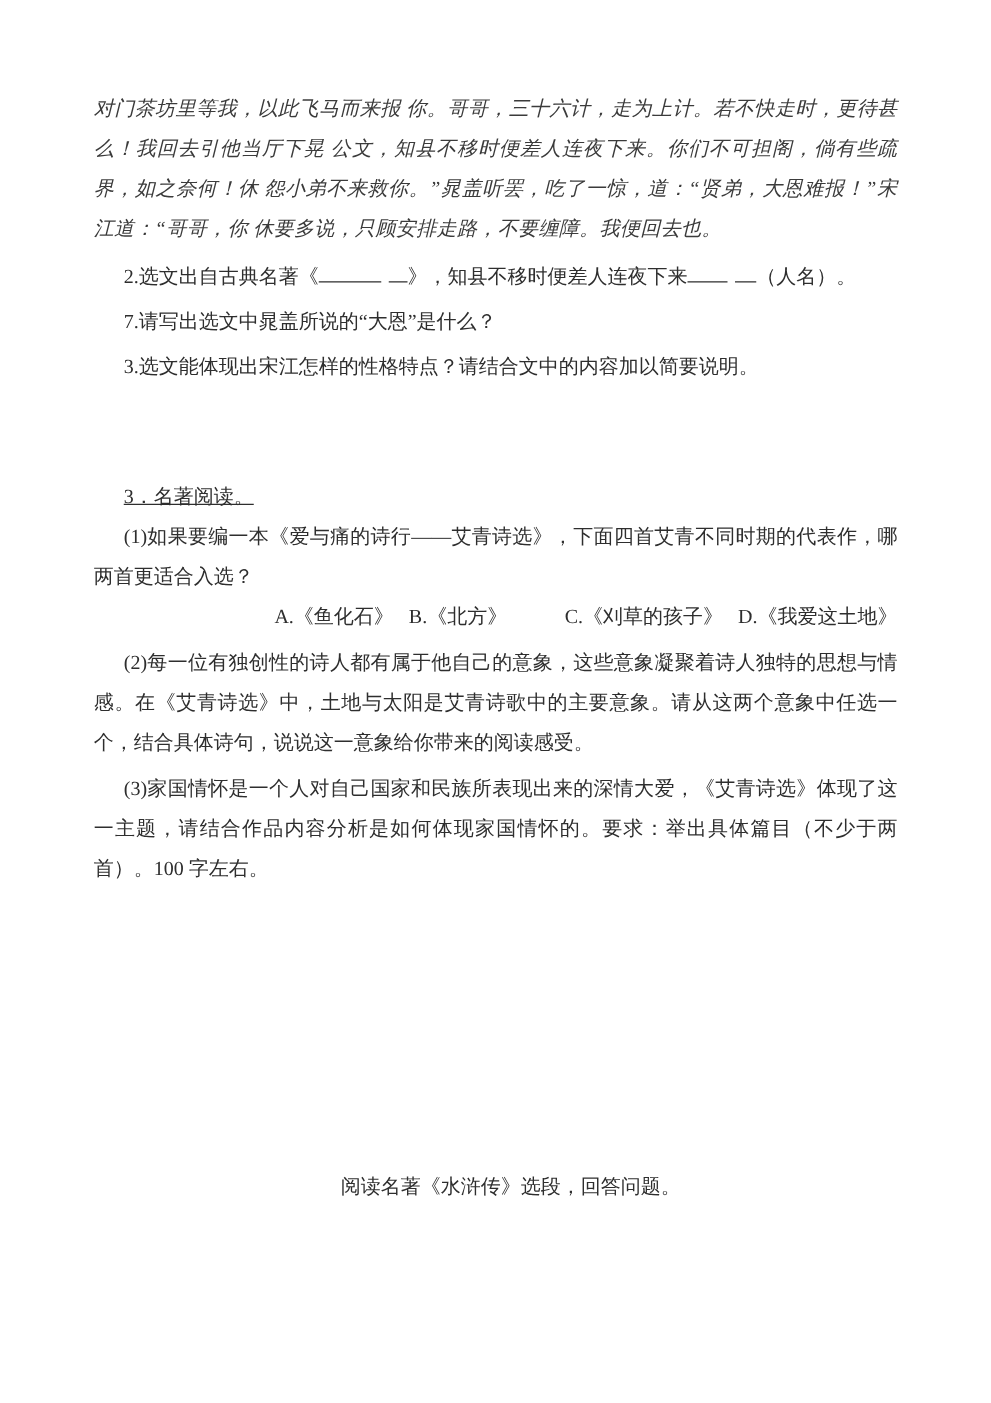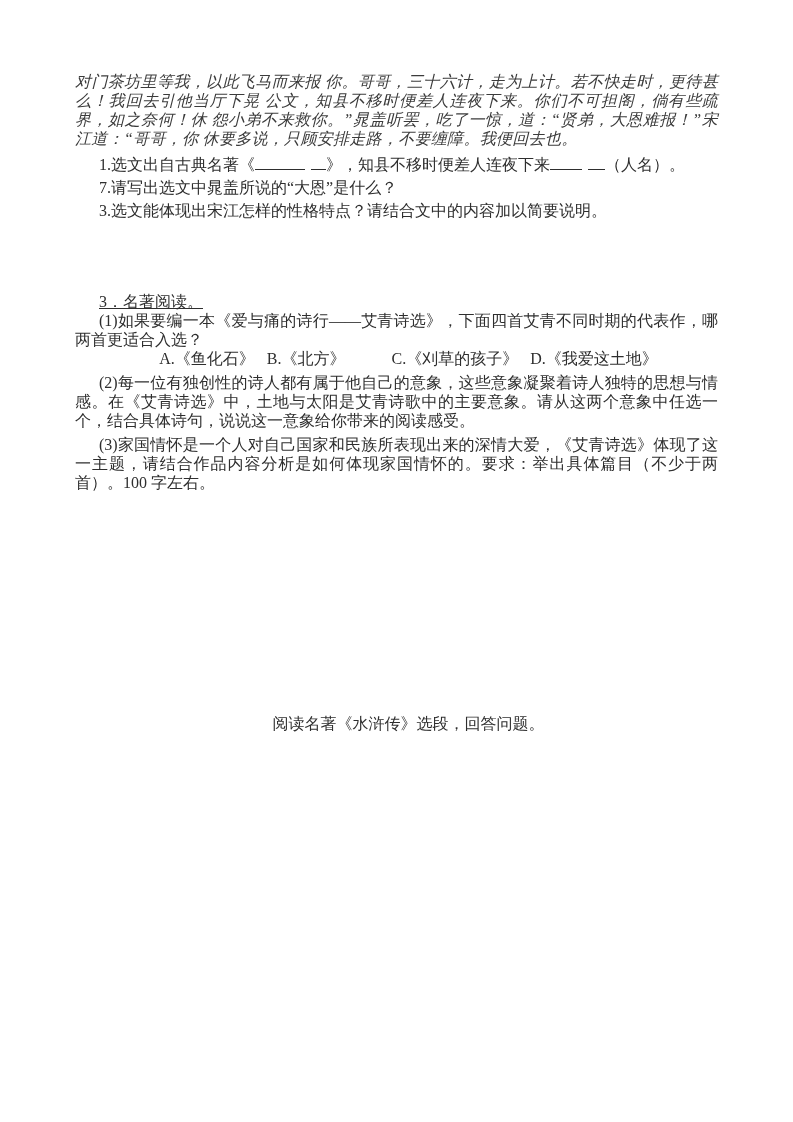--- a/index.html
+++ b/index.html
@@ -11,33 +11,33 @@
     position: relative;
     overflow: hidden;
     font-family: "Liberation Serif", "DejaVu Serif", serif;
     color: #2e2e2e;
     font-size: 16px;
   }
   .content {
     box-sizing: border-box;
     padding: 72px 75px 0 75px;
   }
-  p { margin: 0; line-height: 19px; text-align: justify; }
+  p { margin: 0; line-height: 32px; text-align: justify; }
   
   .excerpt {
     font-style: italic;
     color: #3b3b3b;
     letter-spacing: 0.3px;
   }
   .q { margin-top: 4px; text-indent: 1.5em; }
   .q-first { margin-top: 6px; }
   .sec-heading { margin-top: 72px; text-indent: 1.5em; text-decoration: underline; }
   .item { text-indent: 1.5em; }
   .item-sp { margin-top: 5px; }
-  .options { text-indent: 1.5em; text-align: center; white-space: nowrap; }
+  .options { text-indent: 1.5em; text-align: right; white-space: nowrap; }
   .options .opt { margin-right: 12px; }
   .options .opt-b { margin-right: 46px; }
   .options .opt-d { margin-right: 0; }
   .footer-line { margin-top: 222px; text-indent: 1.5em; text-align: center; }
   .blank {
     display: inline-block;
     border-bottom: 1px solid #2e2e2e;
     height: 15px;
     vertical-align: baseline;
   }
@@ -47,21 +47,21 @@
   .blank-s2 { width: 17px; }
 </style>
 </head>
 <body>
 
 <div class="page">
   <div class="content">
 
     <p class="excerpt">对门茶坊里等我，以此飞马而来报 你。哥哥，三十六计，走为上计。若不快走时，更待甚么！我回去引他当厅下晃 公文，知县不移时便差人连夜下来。你们不可担阁，倘有些疏界，如之奈何！休 怨小弟不来救你。”晁盖听罢，吃了一惊，道：“贤弟，大恩难报！”宋江道：“哥哥，你 休要多说，只顾安排走路，不要缠障。我便回去也。</p>
 
-    <p class="q q-first"><span>1.选文出自古典名著《</span><span class="blank blank-l1"></span><span class="blank blank-s1"></span><span>》，知县不移时便差人连夜下来</span><span class="blank blank-l2"></span><span class="blank blank-s2"></span><span>（人名）。</span></p>
+    <p class="q q-first"><span>2.选文出自古典名著《</span><span class="blank blank-l1"></span><span class="blank blank-s1"></span><span>》，知县不移时便差人连夜下来</span><span class="blank blank-l2"></span><span class="blank blank-s2"></span><span>（人名）。</span></p>
 
     <p class="q">7.请写出选文中晁盖所说的“大恩”是什么？</p>
 
     <p class="q">3.选文能体现出宋江怎样的性格特点？请结合文中的内容加以简要说明。</p>
 
     <p class="sec-heading">3．名著阅读。</p>
 
     <p class="item">(1)如果要编一本《爱与痛的诗行——艾青诗选》，下面四首艾青不同时期的代表作，哪两首更适合入选？</p>
 
     <p class="options"><span class="opt">A.《鱼化石》</span><span class="opt opt-b">B.《北方》</span><span class="opt">C.《刈草的孩子》</span><span class="opt opt-d">D.《我爱这土地》</span></p>

